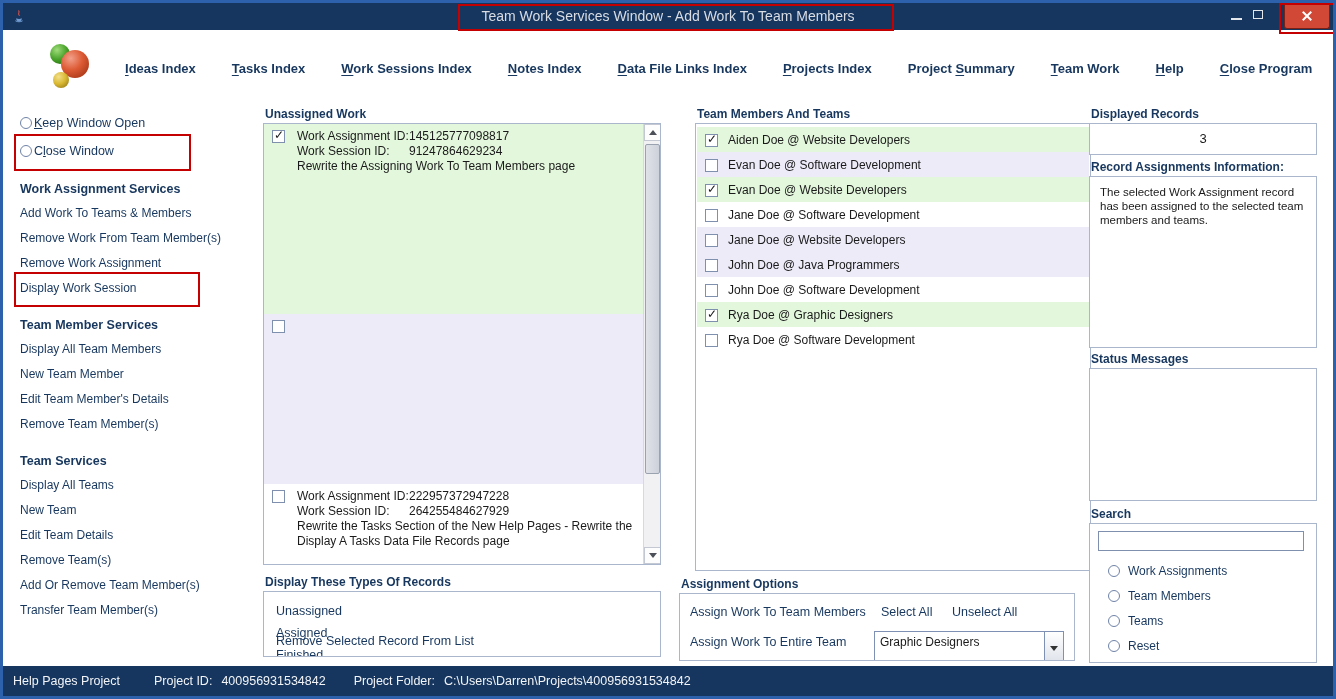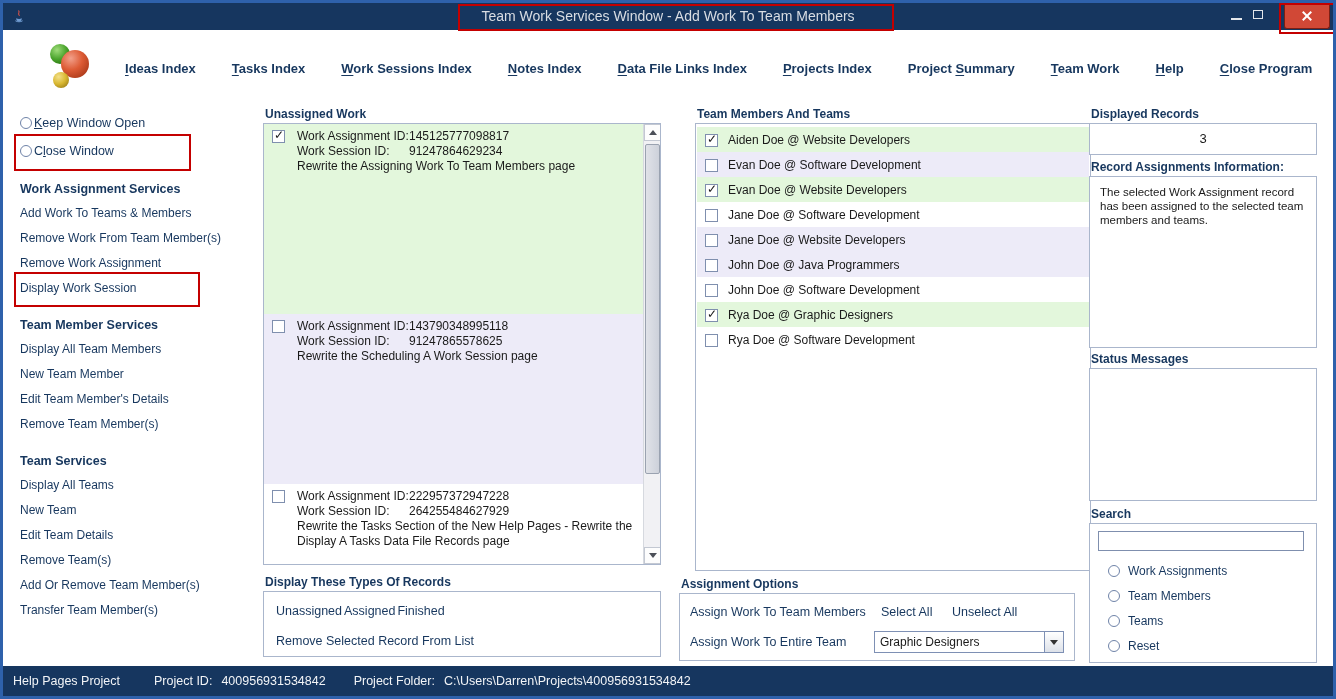--- a/index.html
+++ b/index.html
@@ -59,40 +59,40 @@
   .scrollbar{position:absolute;right:0;top:0;bottom:0;width:17px;background:#f1f1f4;border-left:1px solid #d6d9df;box-sizing:border-box;}
   .scroll-btn{position:absolute;left:0;width:17px;height:17px;background:#fdfdfd;border:1px solid #c3c8d2;box-sizing:border-box;display:flex;align-items:center;justify-content:center;cursor:pointer;}
   .scroll-btn.up{top:0;}
   .scroll-btn.down{bottom:0;}
   .tri-up{width:0;height:0;border-left:4px solid transparent;border-right:4px solid transparent;border-bottom:5px solid #4b4f58;}
   .tri-down{width:0;height:0;border-left:4px solid transparent;border-right:4px solid transparent;border-top:5px solid #4b4f58;}
   .scroll-thumb{position:absolute;left:1px;top:20px;width:15px;height:330px;background:linear-gradient(90deg,#e0e2e8,#cdd1da);border:1px solid #9aa2b0;box-sizing:border-box;border-radius:2px;cursor:grab;}
 
   
   #grp-record-types{left:260px;top:572px;width:398px;height:82px;}
-  .rt-row{position:absolute;left:12px;top:12px;display:flex;gap:2px;}
+  .rt-row{position:absolute;left:12px;top:12px;display:flex;gap:8px;flex-direction:column;}
   .rt-link{font-size:12.5px;color:var(--accent-navy,#17375E);cursor:pointer;white-space:nowrap;}
   .rt-remove{position:absolute;left:12px;top:42px;}
 
   
   #grp-team-members{left:692px;top:104px;width:396px;height:464px;}
   .tm-list{position:absolute;left:1px;right:1px;top:3px;}
   .tm-row{height:25px;display:flex;align-items:center;gap:10px;padding-left:8px;font-size:12px;color:var(--text-dark,#1a1a1a);cursor:pointer;}
   .bg-green{background:var(--row-green,#e3f7dc);}
   .bg-lavender{background:var(--row-lavender,#edebf8);}
   .bg-white{background:#ffffff;}
 
   
   #grp-assign-options{left:676px;top:574px;width:396px;height:84px;}
   .ao-link{position:absolute;font-size:12.5px;color:var(--accent-navy,#17375E);cursor:pointer;white-space:nowrap;}
   #ao-assign-members{left:10px;top:11px;}
   #ao-select-all{left:201px;top:11px;}
   #ao-unselect-all{left:272px;top:11px;}
   #ao-assign-team{left:10px;top:41px;}
-  .combo{position:absolute;left:194px;top:37px;width:190px;height:22px;border:1px solid #7e90b4;background:#fff;display:flex;box-sizing:border-box;cursor:pointer;}
+  .combo{position:absolute;left:194px;top:37px;width:190px;height:34px;border:1px solid #7e90b4;background:#fff;display:flex;box-sizing:border-box;cursor:pointer;}
   .combo-value{flex:1;font-size:12px;color:#1a1a1a;padding:3px 5px;white-space:nowrap;overflow:hidden;}
   .combo-btn{width:18px;border-left:1px solid #7e90b4;background:linear-gradient(#ffffff,#dde1e9);display:flex;align-items:center;justify-content:center;}
   .combo-btn .tri-down{border-top-color:#333;}
 
   
   #grp-displayed{left:1086px;top:104px;width:228px;height:48px;}
   .displayed-count{text-align:center;line-height:30px;font-size:13px;color:var(--text-dark,#1a1a1a);}
   #grp-recinfo{left:1086px;top:157px;width:228px;height:188px;}
   .recinfo-text{padding:8px 10px;font-size:11.5px;line-height:14px;color:var(--text-dark,#1a1a1a);}
   #grp-status{left:1086px;top:349px;width:228px;height:149px;}
@@ -207,25 +207,20 @@
         <div class="uw-item h0 bg-green">
           <span class="cb checked"></span>
           <div>
             <div class="uw-line"><span class="uw-lbl">Work Assignment ID:</span><span>145125777098817</span></div>
             <div class="uw-line"><span class="uw-lbl">Work Session ID:</span><span>91247864629234</span></div>
             <div class="uw-desc">Rewrite the Assigning Work To Team Members page</div>
           </div>
         </div>
         <div class="uw-item h1 bg-lavender">
           <span class="cb"></span>
-          <div>
-            <div class="uw-line"><span class="uw-lbl">Work Assignment ID:</span><span>143790348995118</span></div>
-            <div class="uw-line"><span class="uw-lbl">Work Session ID:</span><span>91247865578625</span></div>
-            <div class="uw-desc">Rewrite the Scheduling A Work Session page</div>
-          </div>
         </div>
         <div class="uw-item h2 bg-white">
           <span class="cb"></span>
           <div>
             <div class="uw-line"><span class="uw-lbl">Work Assignment ID:</span><span>222957372947228</span></div>
             <div class="uw-line"><span class="uw-lbl">Work Session ID:</span><span>264255484627929</span></div>
             <div class="uw-desc">Rewrite the Tasks Section of the New Help Pages - Rewrite the Display A Tasks Data File Records page</div>
           </div>
         </div>
       </div>

